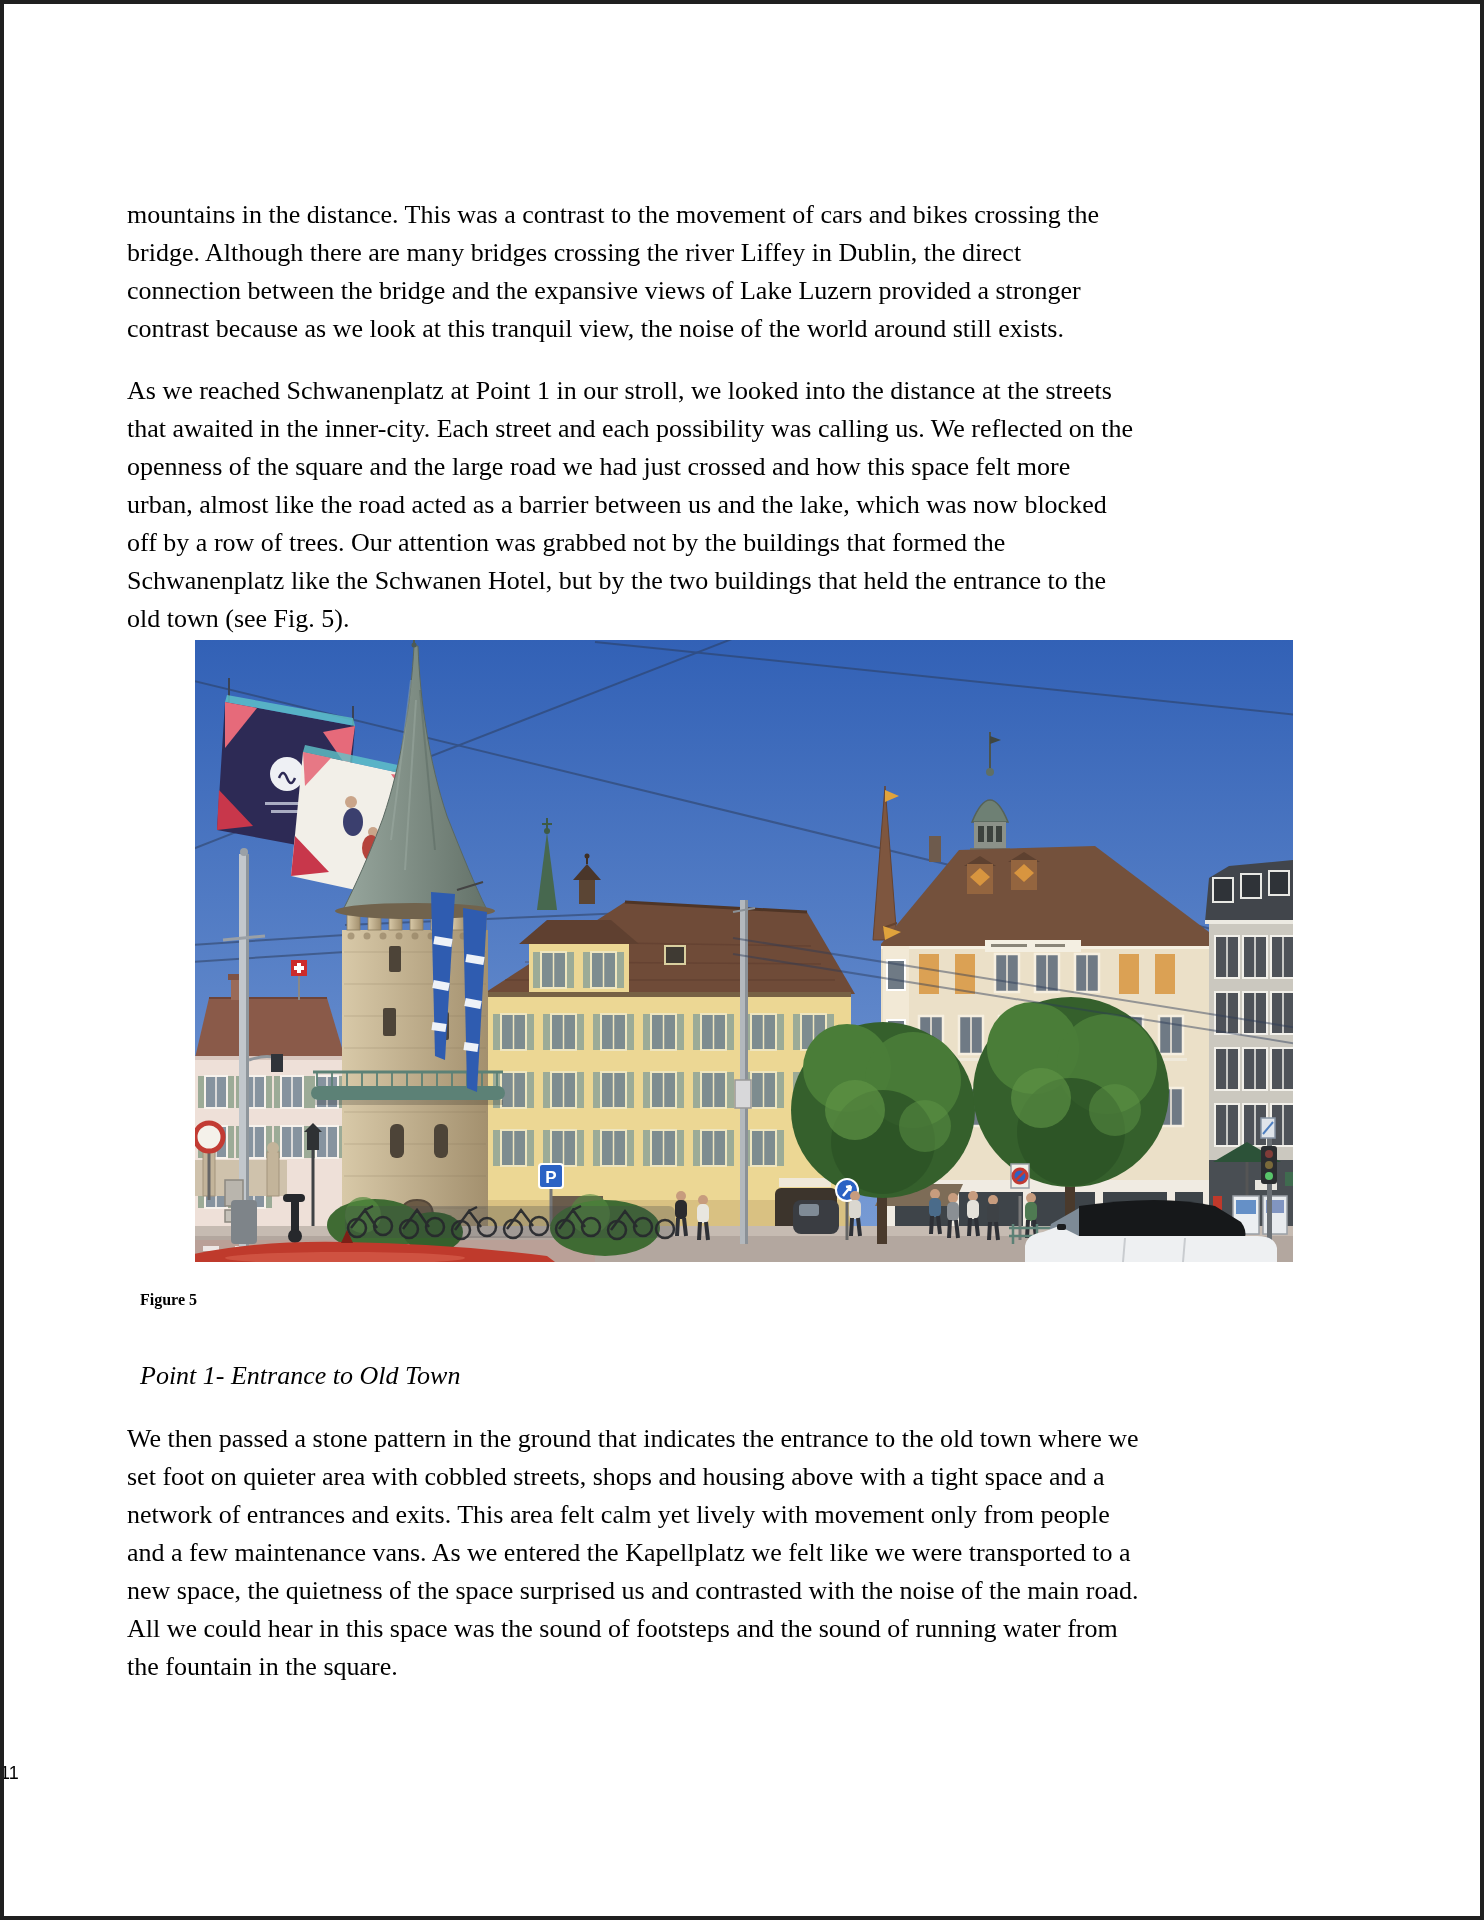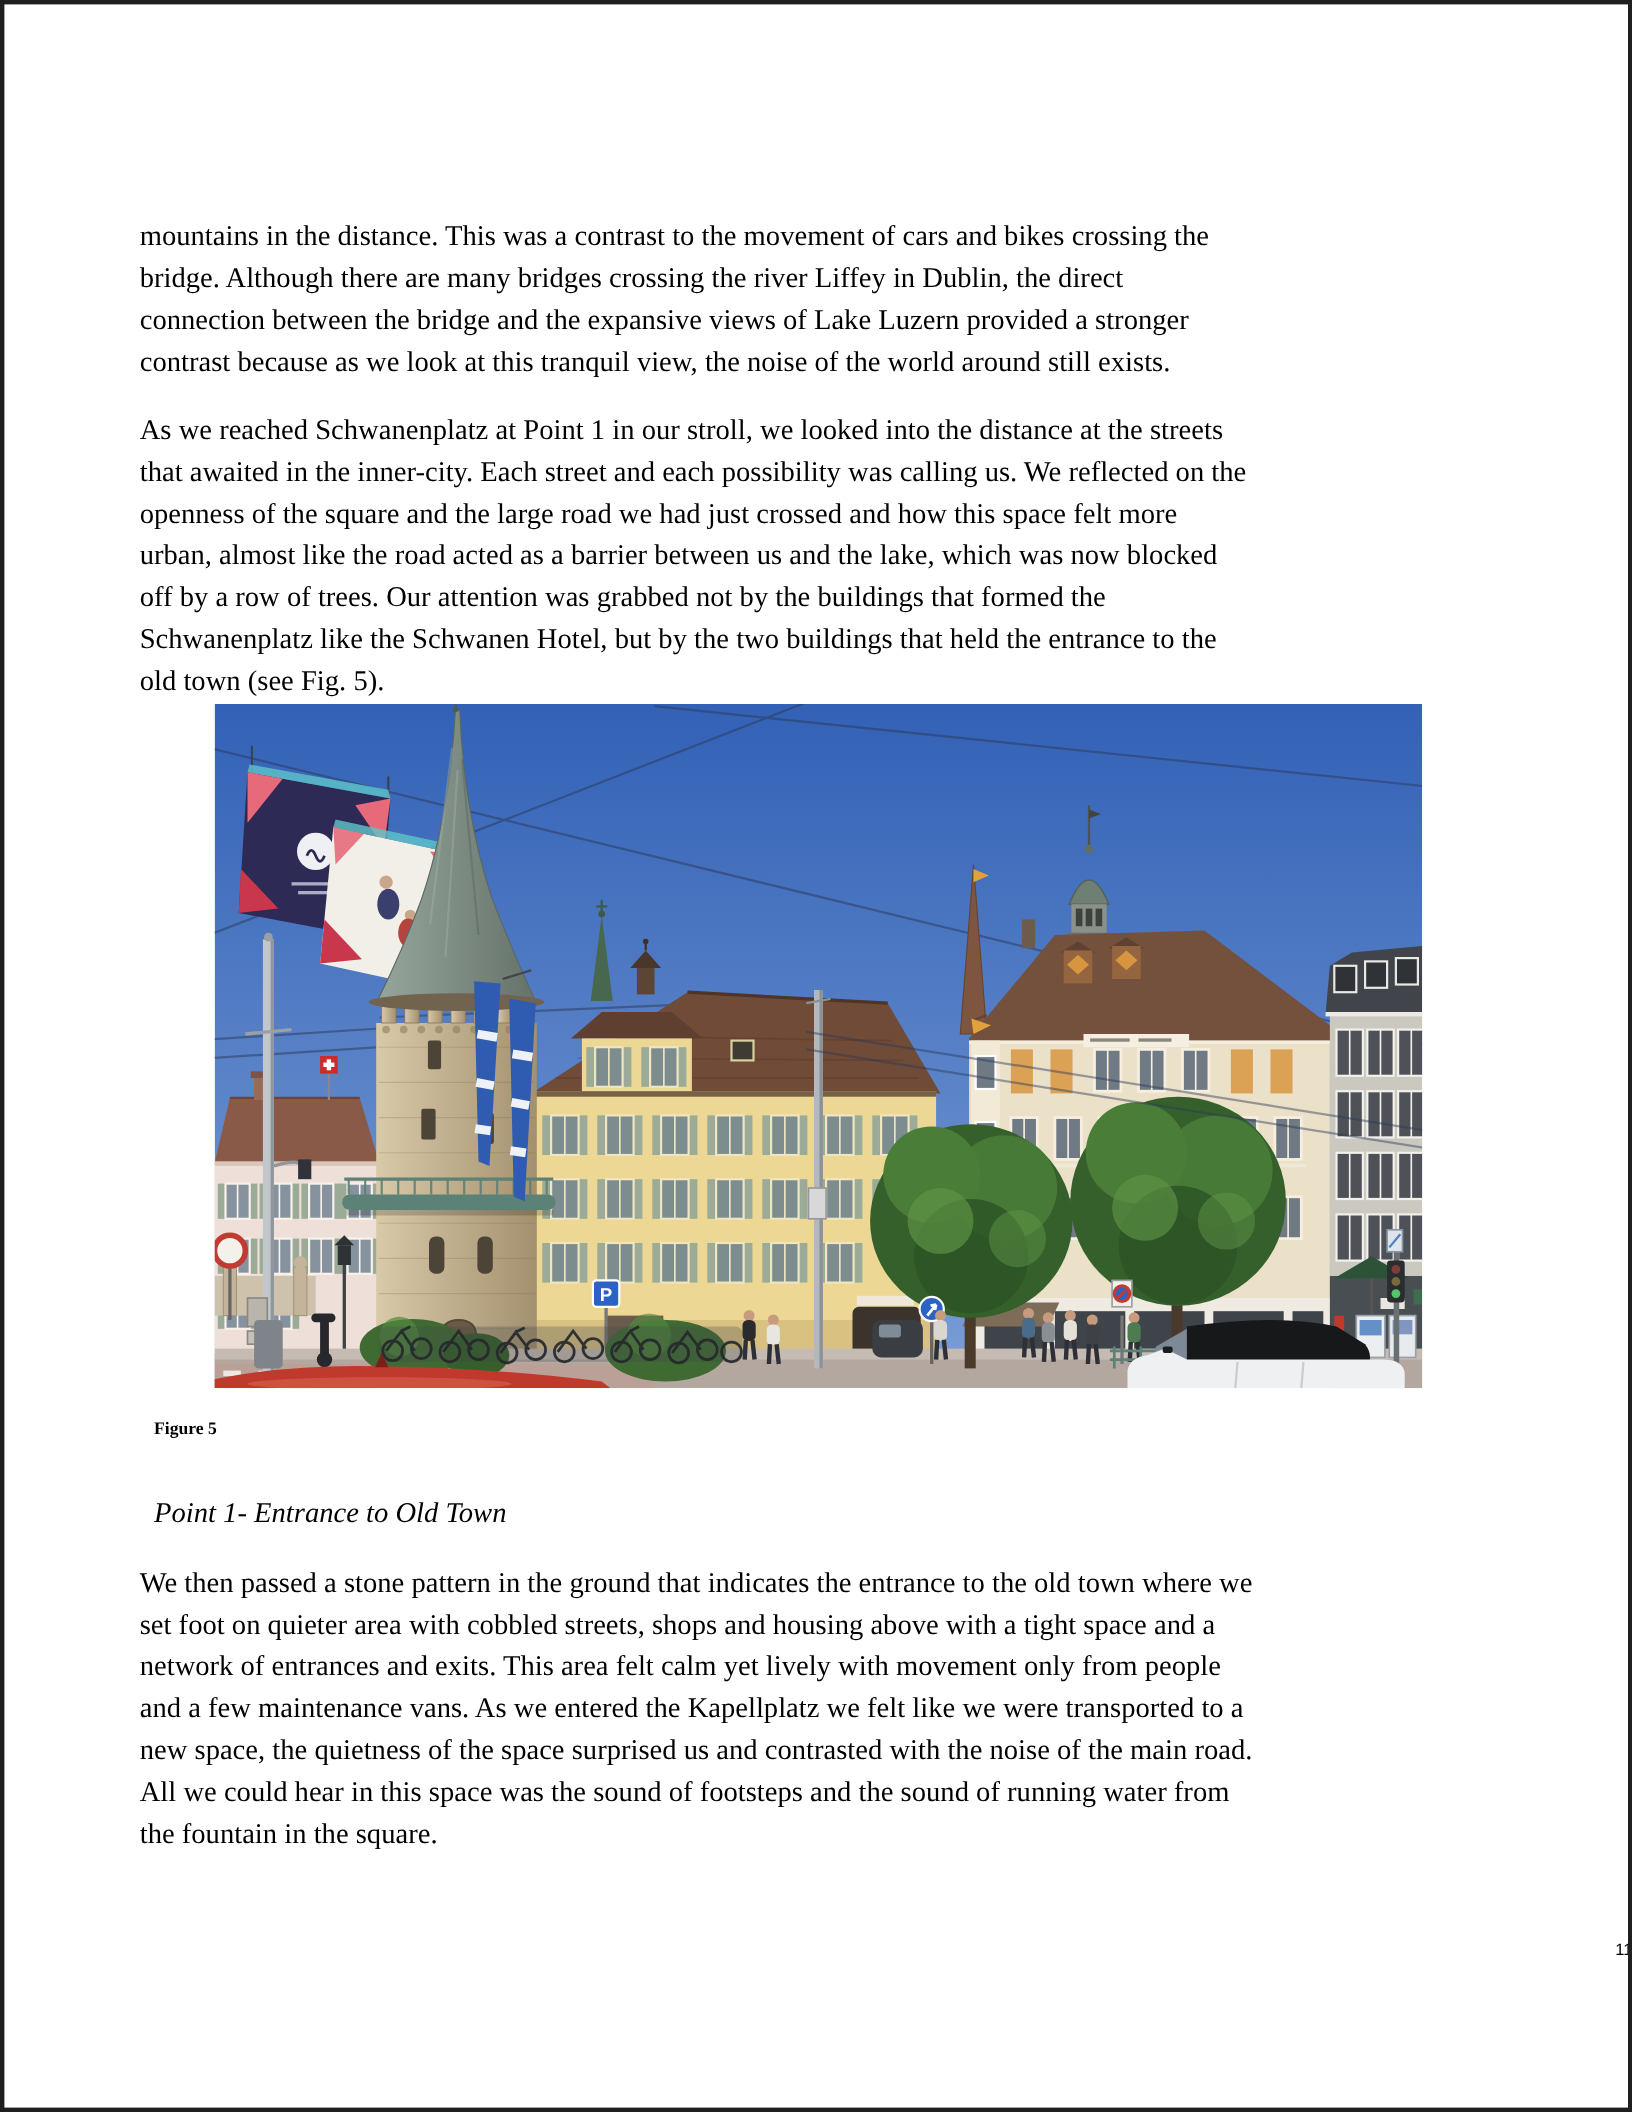--- a/index.html
+++ b/index.html
@@ -7,22 +7,22 @@
        font-family:"Liberation Serif",serif;color:#000;}
   .page-border{position:absolute;inset:0;border:4px solid #1f1f1f;pointer-events:none;}
   .para{position:absolute;left:127px;width:1180px;font-size:26px;line-height:38px;white-space:pre-line;}
   .p1{top:170px}
   .p2{top:346px}
   .p3{top:1394px}
   .photo{position:absolute;left:195px;top:640px;width:1098px;height:622px;margin:0;overflow:hidden;}
   .photo svg{display:block;width:100%;height:100%;}
   .fig-label{position:absolute;left:140px;top:1281px;font-size:16px;line-height:38px;font-weight:bold;}
   .fig-caption{position:absolute;left:140px;top:1342px;font-size:26px;line-height:38px;font-style:italic;margin-top:15px;}
-  .page-number{position:absolute;left:0;right:0;top:1758px;text-align:right;
-               font-family:"Liberation Sans",sans-serif;font-size:15px;line-height:30px;}
+  .page-number{position:absolute;left:0;right:0;top:1758px;text-align:left;
+               font-family:"Liberation Sans",sans-serif;font-size:18px;line-height:30px;}
 </style>
 </head>
 <body>
 
 <div>
 
   <p class="para p1">mountains in the distance. This was a contrast to the movement of cars and bikes crossing the
 bridge. Although there are many bridges crossing the river Liffey in Dublin, the direct
 connection between the bridge and the expansive views of Lake Luzern provided a stronger
 contrast because as we look at this tranquil view, the noise of the world around still exists.</p>

